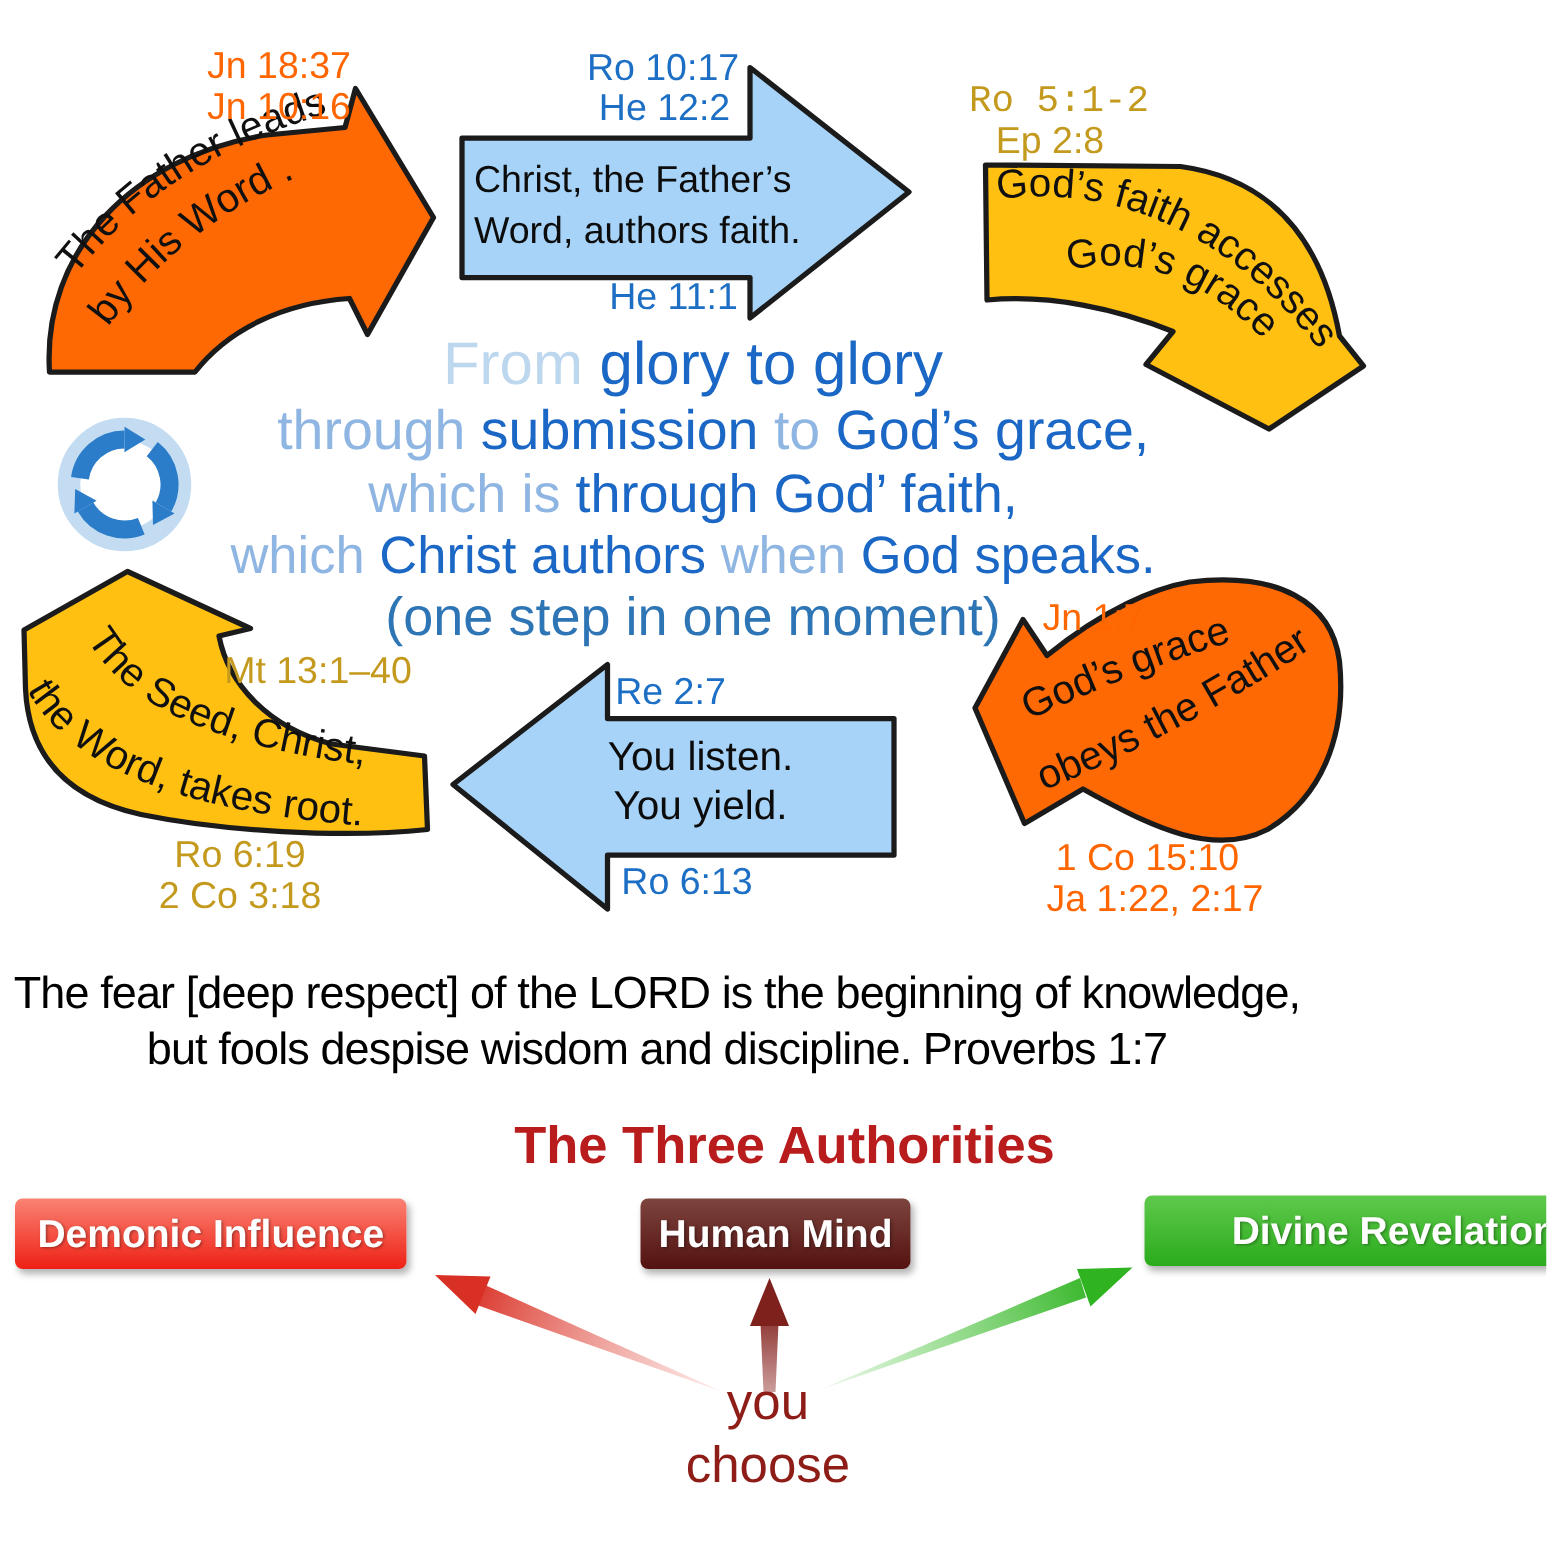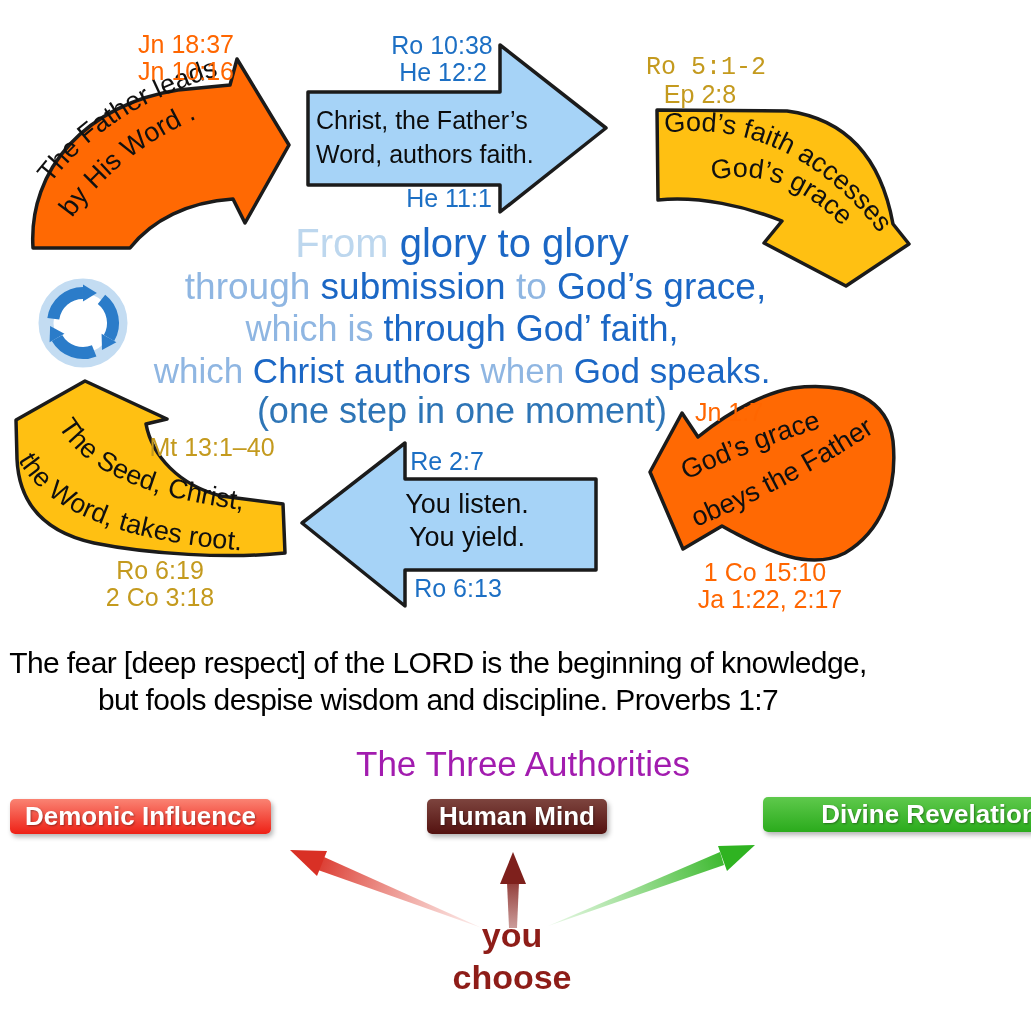--- a/index.html
+++ b/index.html
@@ -24,29 +24,29 @@
   .xl{color:#BDD7EE;}
   .lt{color:#8FB6E2;}
   .dk{color:#1B67C5;}
   .md{color:#2E75B6;}
   .arrowtext{position:absolute;color:#0c0c0c;z-index:3;}
   #t-topmid{left:316px;top:103px;font-size:25px;line-height:34px;}
   #t-botmid{left:396px;top:488px;width:142px;text-align:center;font-size:27px;line-height:33px;}
   #proverb{position:absolute;left:0;top:644px;width:876px;text-align:center;
            font-size:30px;line-height:37px;color:#000;letter-spacing:-0.6px;z-index:3;}
   #auth-title{position:absolute;left:15px;top:744px;width:1016px;text-align:center;
-              font-size:35px;font-weight:normal;color:#a21caf;z-index:3;}
-  .auth-box{position:absolute;height:35px;border-radius:5px;color:#fff;font-weight:bold;font-size:26px;
+              font-size:35px;font-weight:bold;color:#b91c1c;z-index:3;}
+  .auth-box{position:absolute;height:47px;border-radius:5px;color:#fff;font-weight:bold;font-size:26px;
             display:flex;align-items:center;justify-content:center;z-index:3;
             box-shadow:2px 3px 5px rgba(0,0,0,0.30);text-shadow:1px 1px 2px rgba(0,0,0,0.35);}
   #box-demonic{left:10px;top:799px;width:261px;background:linear-gradient(#FA8373,#EE2015);}
   #box-human{left:427px;top:799px;width:180px;background:linear-gradient(#7D443E,#541210);}
   #box-divine{left:763px;top:797px;width:259px;background:linear-gradient(#5FC94C,#2AAB1C);padding-left:37px;}
   .choose{position:absolute;left:0;width:1024px;text-align:center;color:#8E1D18;
-          font-weight:bold;font-size:34px;z-index:3;}
+          font-weight:normal;font-size:34px;z-index:3;}
   #choose1{top:916px;}
   #choose2{top:958px;}
 </style>
 </head>
 <body>
 
 <div id="stage">
 
   <svg width="1031" height="1032" viewBox="0 0 1031 1032">
     <defs>
@@ -123,21 +123,21 @@
       <polygon points="513,852 500,884 526,884" fill="#7E201C"></polygon>
     </g>
     <g>
       <polygon points="548,926 720,852 724,865" fill="url(#gradG)"></polygon>
       <polygon points="755,845 718,846 727,871" fill="#2FB321"></polygon>
     </g>
   </svg>
 
   <div class="ref ref-orange" style="left:186px;top:30px;">Jn 18:37</div>
   <div class="ref ref-orange" style="left:186px;top:57px;">Jn 10:16</div>
-  <div class="ref ref-blue" style="left:442px;top:31px;">Ro 10:38</div>
+  <div class="ref ref-blue" style="left:442px;top:31px;">Ro 10:17</div>
   <div class="ref ref-blue" style="left:443px;top:58px;">He 12:2</div>
   <div class="ref ref-blue" style="left:449px;top:184px;">He 11:1</div>
   <div class="ref ref-gold" style="left:706px;top:53px;font-family:Liberation Mono, monospace;">Ro 5:1-2</div>
   <div class="ref ref-gold" style="left:700px;top:80px;">Ep 2:8</div>
   <div class="ref ref-orange" style="left:729px;top:398px;">Jn 1:7</div>
   <div class="ref ref-orange" style="left:765px;top:558px;">1 Co 15:10</div>
   <div class="ref ref-orange" style="left:770px;top:585px;">Ja 1:22, 2:17</div>
   <div class="ref ref-blue" style="left:447px;top:447px;">Re 2:7</div>
   <div class="ref ref-blue" style="left:458px;top:574px;">Ro 6:13</div>
   <div class="ref ref-gold" style="left:212px;top:433px;">Mt 13:1–40</div>

